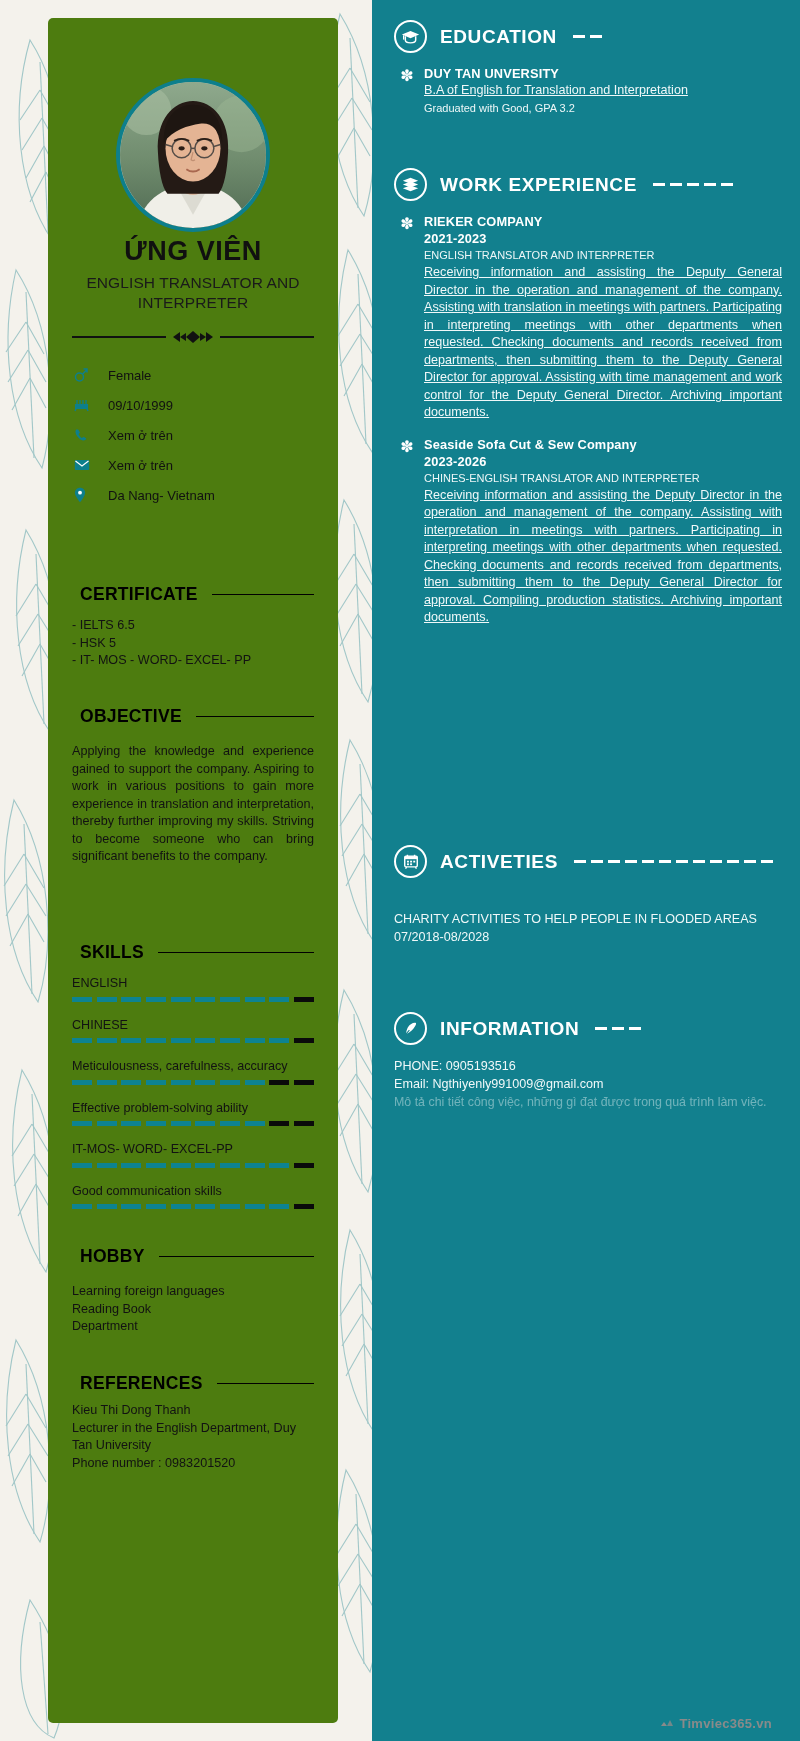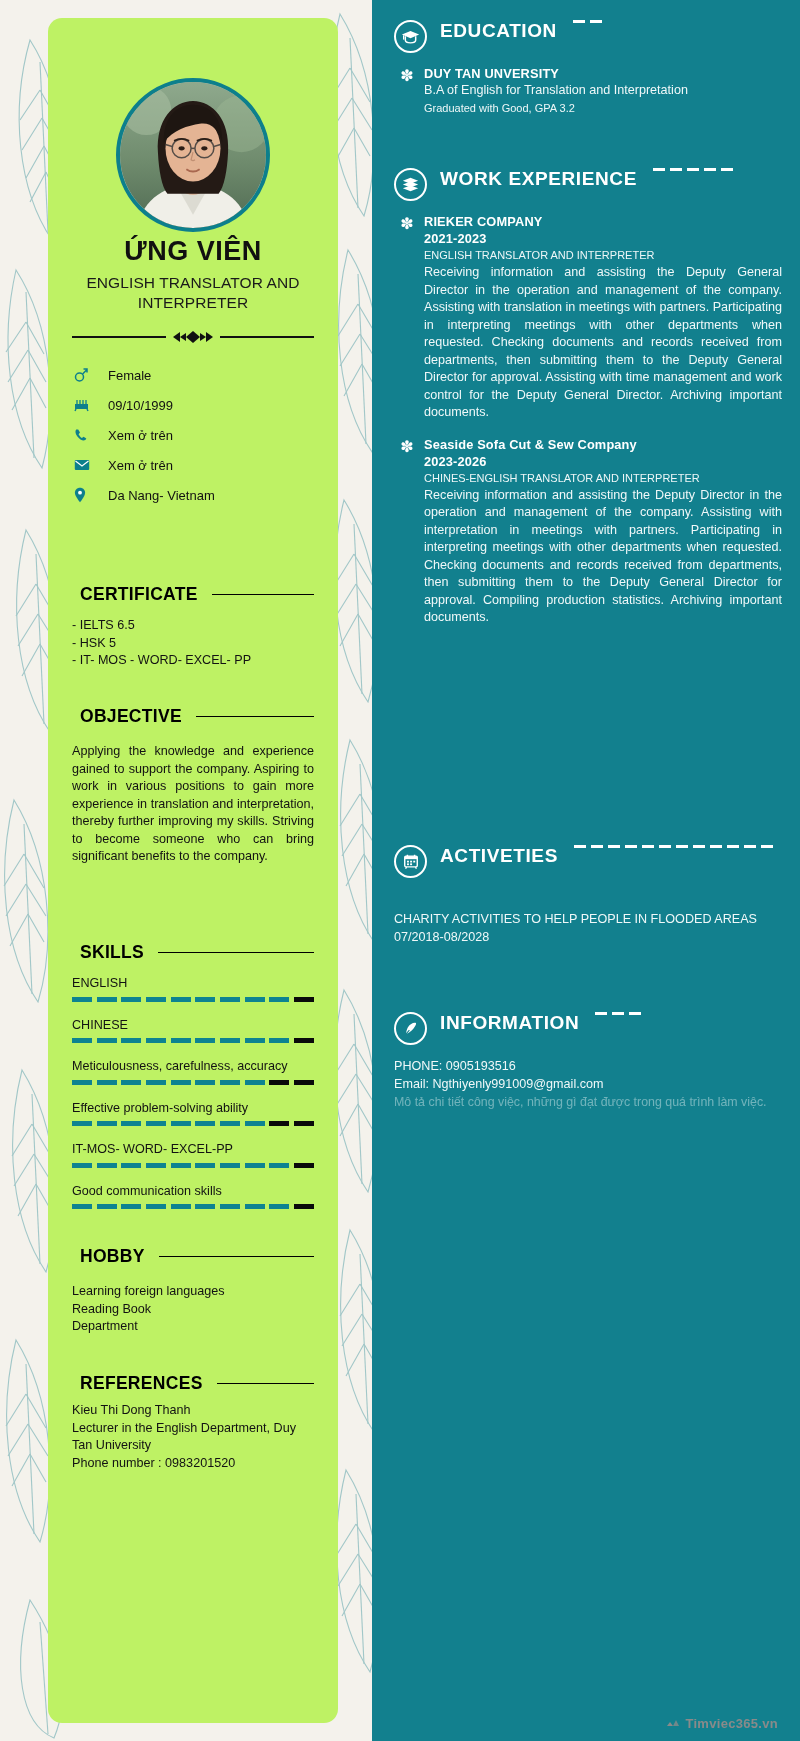--- a/index.html
+++ b/index.html
@@ -30,22 +30,22 @@
     width: 800px; height: 1741px;
     opacity: 0.55;
   }
 
   
   #left-card {
     position: absolute;
     left: 48px; top: 18px;
     width: 290px;
     height: 1705px;
-    background: #bef264;
-    border-radius: 14px;
+    background: #4d7c0f;
+    border-radius: 5px;
     padding: 0 24px;
     z-index: 5;
     text-decoration: underline;
   }
 
   
   #avatar-wrap {
     position: absolute;
     left: 50%;
     transform: translateX(-50%);
@@ -142,21 +142,21 @@
     right: 0; top: 0;
     width: 428px;
     height: 1741px;
     background: #12808e;
     z-index: 6;
     padding: 0;
   }
   #rp-inner { position: relative; width: 100%; height: 100%; }
 
   .rsec-head {
-    display: flex; align-items: flex-start;
+    display: flex; align-items: center;
     margin-bottom: 12px;
   }
   .rs-badge {
     width: 33px; height: 33px; min-width: 33px;
     border: 2px solid #ffffff;
     border-radius: 50%;
     display: flex; align-items: center; justify-content: center;
     margin-right: 13px;
   }
   .rsec-head h2 {
@@ -198,37 +198,38 @@
   .ent-sub {
     font-size: 11px;
     color: #eef7f8;
     line-height: 17px;
   }
   .ent-desc {
     font-size: 12.6px;
     color: #f0f8f9;
     line-height: 17.5px;
     text-align: justify;
+    text-decoration: underline;
   }
   .rplain {
     font-size: 12.6px;
     color: #f0f8f9;
     line-height: 18px;
     text-align: justify;
   }
   .rfade {
     font-size: 12.4px;
     color: rgba(255,255,255,0.40);
     line-height: 18px;
   }
 
   
   #footer-wm {
     position: absolute;
-    right: 22px; bottom: 10px;
+    right: 28px; bottom: 10px;
     font-size: 13px;
     font-weight: bold;
     color: #8a8a8a;
     letter-spacing: 0.3px;
     z-index: 20;
     display: flex; align-items: flex-start; gap: 5px;
   }
 </style>
 </head>
 <body>

